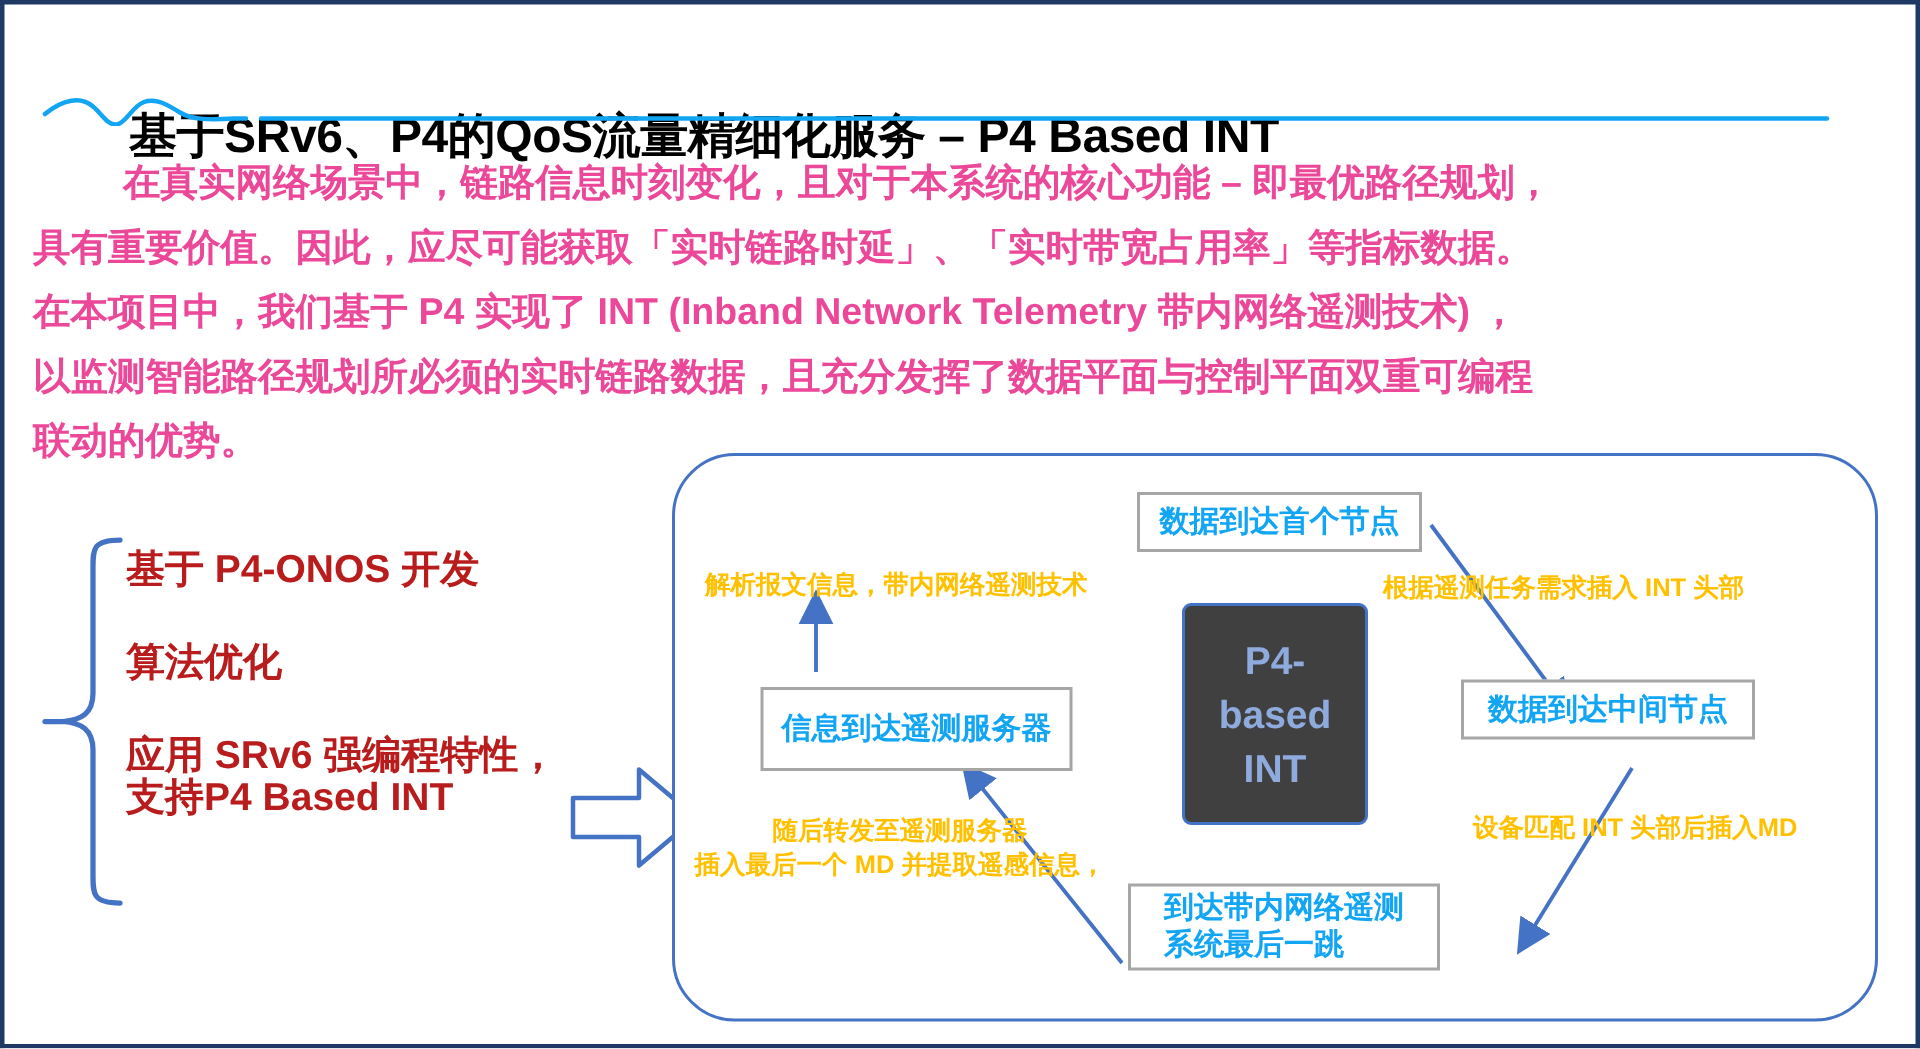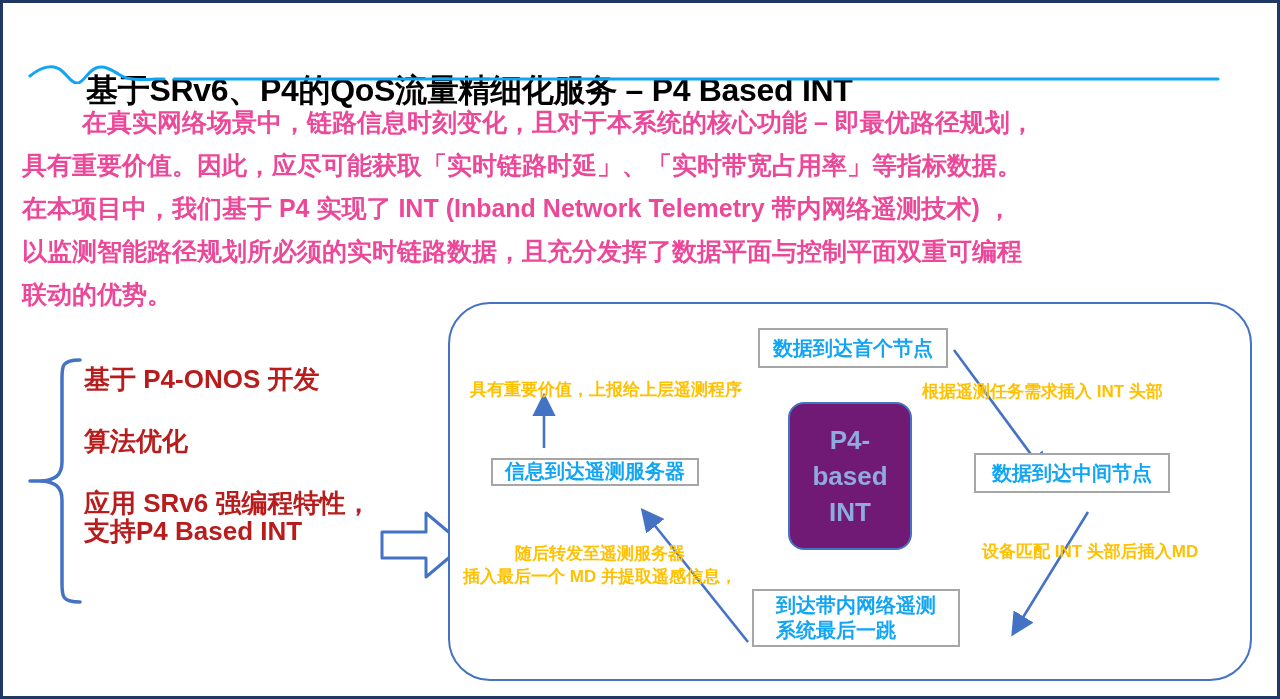--- a/index.html
+++ b/index.html
@@ -134,31 +134,31 @@
     text-align: left;
     display: flex;
     align-items: center;
     justify-content: center;
     box-sizing: border-box;
     padding: 4px 10px;
   }
   #node-first   { left: 758px; top: 328px; width: 190px; height: 40px; }
   #node-mid     { left: 974px; top: 453px; width: 196px; height: 40px; }
   #node-last    { left: 752px; top: 589px; width: 208px; height: 58px; }
-  #node-server  { left: 491px; top: 458px; width: 208px; height: 28px; font-family: Liberation Mono, monospace; }
+  #node-server  { left: 507px; top: 458px; width: 208px; height: 56px; }
 
   .center-node {
     position: absolute;
     left: 788px;
     top: 402px;
     width: 124px;
     height: 148px;
     border: 2px solid #4472C4;
-    border-radius: 16px;
-    background: #701a75;
+    border-radius: 6px;
+    background: #404040;
     color: #8FAADC;
     font-weight: bold;
     font-size: 26px;
     line-height: 36px;
     text-align: center;
     display: flex;
     align-items: center;
     justify-content: center;
     box-sizing: border-box;
   }
@@ -264,21 +264,21 @@
     <div>
       <div>到达带内网络遥测</div>
       <div>系统最后一跳</div>
     </div>
   </div>
 
   <div class="node" id="node-server">
     <span>信息到达遥测服务器</span>
   </div>
 
-  <div class="annot" id="annot-parse">具有重要价值，上报给上层遥测程序</div>
+  <div class="annot" id="annot-parse">解析报文信息，带内网络遥测技术</div>
 
   <div class="annot" id="annot-insert">根据遥测任务需求插入 INT 头部</div>
 
   <div class="annot" id="annot-md">
     <div class="nowrap">随后转发至遥测服务器</div>
     <div class="nowrap">插入最后一个 MD 并提取遥感信息，</div>
   </div>
 
   <div class="annot" id="annot-match">设备匹配 INT 头部后插入MD</div>
 

